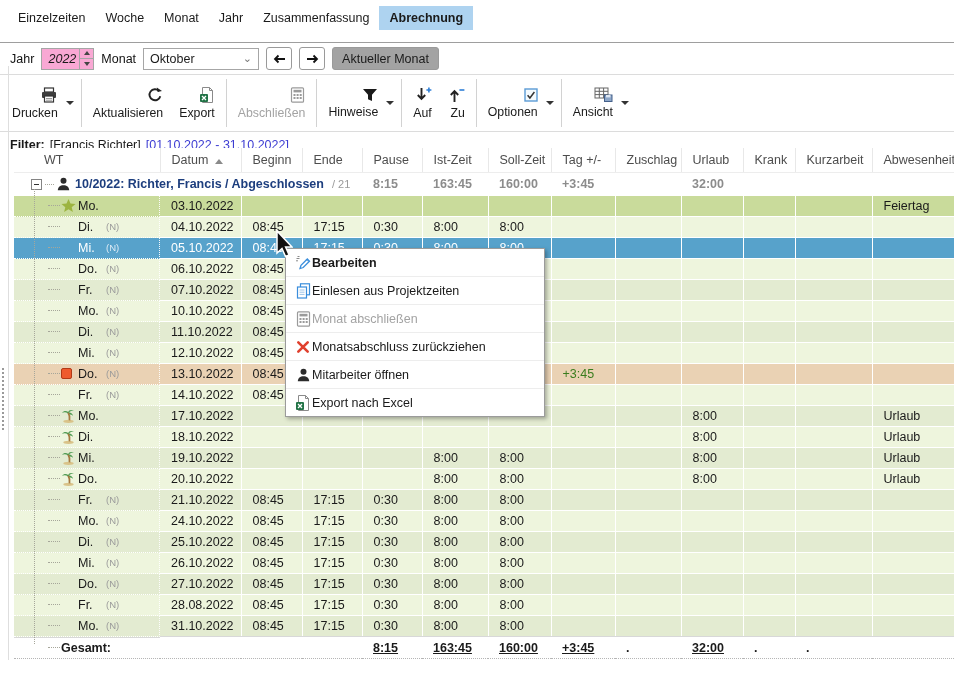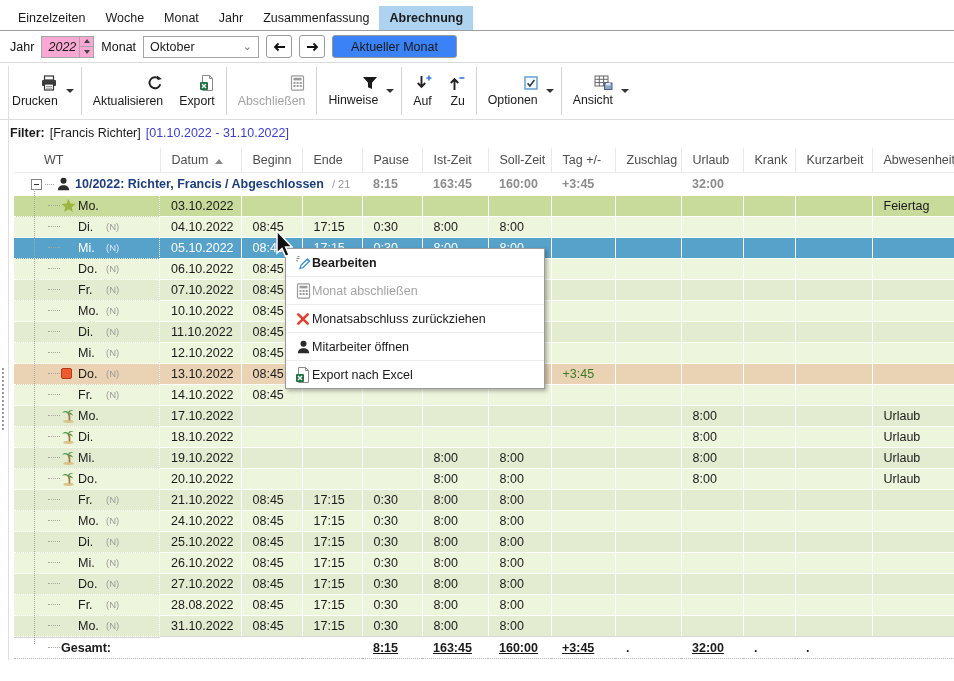--- a/index.html
+++ b/index.html
@@ -1,34 +1,34 @@
 <!DOCTYPE html>
 <html><head>
 <meta charset="utf-8">
 <style>
   html,body{margin:0;padding:0;}
   body{width:954px;height:681px;position:relative;background:#fff;overflow:hidden;
        font-family:"Liberation Sans","DejaVu Sans",sans-serif;font-size:12.5px;color:#1a1a1a;}
   
-  .tabbar{display:flex;align-items:flex-end;padding:6px 0 0 8px;border-bottom:1px solid #9e9e9e;}
+  .tabbar{display:flex;align-items:flex-end;padding:6px 0 12px 8px;border-bottom:1px solid #9e9e9e;}
   .tab{padding:5px 10px 5px;cursor:default;white-space:nowrap;}
   .tab.active{background:#aed3f0;font-weight:bold;}
   
   .controls{height:31px;display:flex;align-items:center;gap:7px;padding-left:10px;border-bottom:1px solid #dcdcdc;}
   .clabel{color:#111;}
   .spin{display:flex;border:1px solid #a6a6a6;height:20px;background:#f9a8d4;font-style:italic;}
   .spinval{width:34px;display:flex;align-items:center;justify-content:flex-end;padding-right:3px;}
   .spinarr{display:flex;flex-direction:column;border-left:1px solid #a6a6a6;}
   .spinbtn{width:13px;height:10px;display:flex;align-items:center;justify-content:center;}
   .tri-up{width:0;height:0;border-left:3.5px solid transparent;border-right:3.5px solid transparent;border-bottom:4px solid #444;}
   .tri-dn{width:0;height:0;border-left:3.5px solid transparent;border-right:3.5px solid transparent;border-top:4px solid #444;}
   .selbox{display:flex;align-items:center;border:1px solid #a6a6a6;height:20px;width:108px;padding-left:6px;background:#fff;}
   .selbox .chev{margin-left:auto;padding-right:6px;color:#777;font-size:11px;}
   .navbtn{width:24px;height:21px;border:1px solid #9a9a9a;border-radius:3px;display:flex;align-items:center;justify-content:center;background:#fff;}
-  .pushbtn{height:21px;border:1px solid #9a9a9a;border-radius:3px;display:flex;align-items:center;padding:0 18px;background:#3b82f6;}
+  .pushbtn{height:21px;border:1px solid #9a9a9a;border-radius:3px;display:flex;align-items:center;padding:0 9px;background:#a3a3a3;}
   
   .toolbar{height:52px;display:flex;align-items:stretch;padding:2px 4px;border-bottom:1px solid #dcdcdc;}
   .titem{display:flex;align-items:center;}
   .tcol{display:flex;flex-direction:column;align-items:flex-end;justify-content:center;gap:3px;padding:3px 8px;}
   .tlabel{font-size:12.3px;white-space:nowrap;}
   .titem.disabled .tlabel{color:#a3a3a3;}
   .icn{display:inline-flex;align-items:center;justify-content:center;}
   .tcaret{width:0;height:0;border-left:4px solid transparent;border-right:4px solid transparent;border-top:4px solid #333;margin:0 4px 0 0;align-self:center;}
   .tsep{width:1px;background:#d2d2d2;margin:2px 3px;}
   
@@ -807,20 +807,32 @@
         <span class="icn">
           <svg width="17" height="16" viewBox="0 0 17 16">
             <path d="M1.5 3.5h3M2.5 1.5h2M1 5.8h2" stroke="#8a8a8a"></path>
             <path d="M5 13.5l1-3.2 6.3-6.3 2.2 2.2-6.3 6.3z" fill="#fff" stroke="#3a8edc" stroke-width="1.3"></path>
             <path d="M11.5 4.8l1.7 1.7" stroke="#3a8edc"></path>
           </svg>
         </span>
       </span>
       <span class="mlabel">Bearbeiten</span>
     </div>
+    <div class="mitem">
+      <span class="micon">
+        <span class="icn">
+          <svg width="15" height="16" viewBox="0 0 15 16">
+            <rect x="4.5" y="0.8" width="9" height="11" fill="#fff" stroke="#3a8edc" stroke-width="1.2"></rect>
+            <rect x="1.5" y="4" width="9" height="11" fill="#fff" stroke="#3a8edc" stroke-width="1.2"></rect>
+            <path d="M3.5 7h5M3.5 9.2h5M3.5 11.4h5" stroke="#9cc4e8"></path>
+          </svg>
+        </span>
+      </span>
+      <span class="mlabel">Einlesen aus Projektzeiten</span>
+    </div>
     <div class="mitem disabled">
       <span class="micon">
         <span class="icn">
           <svg width="15" height="16" viewBox="0 0 15 16">
             <rect x="1.5" y="0.8" width="12" height="14.4" rx="1" fill="none" stroke="#9a9a9a" stroke-width="1.2"></rect>
             <rect x="3.5" y="2.8" width="8" height="2.6" fill="#9a9a9a"></rect>
             <g fill="#9a9a9a">
               <rect x="3.5" y="7" width="2" height="2"></rect>
               <rect x="6.6" y="7" width="2" height="2"></rect>
               <rect x="9.7" y="7" width="2" height="2"></rect>

